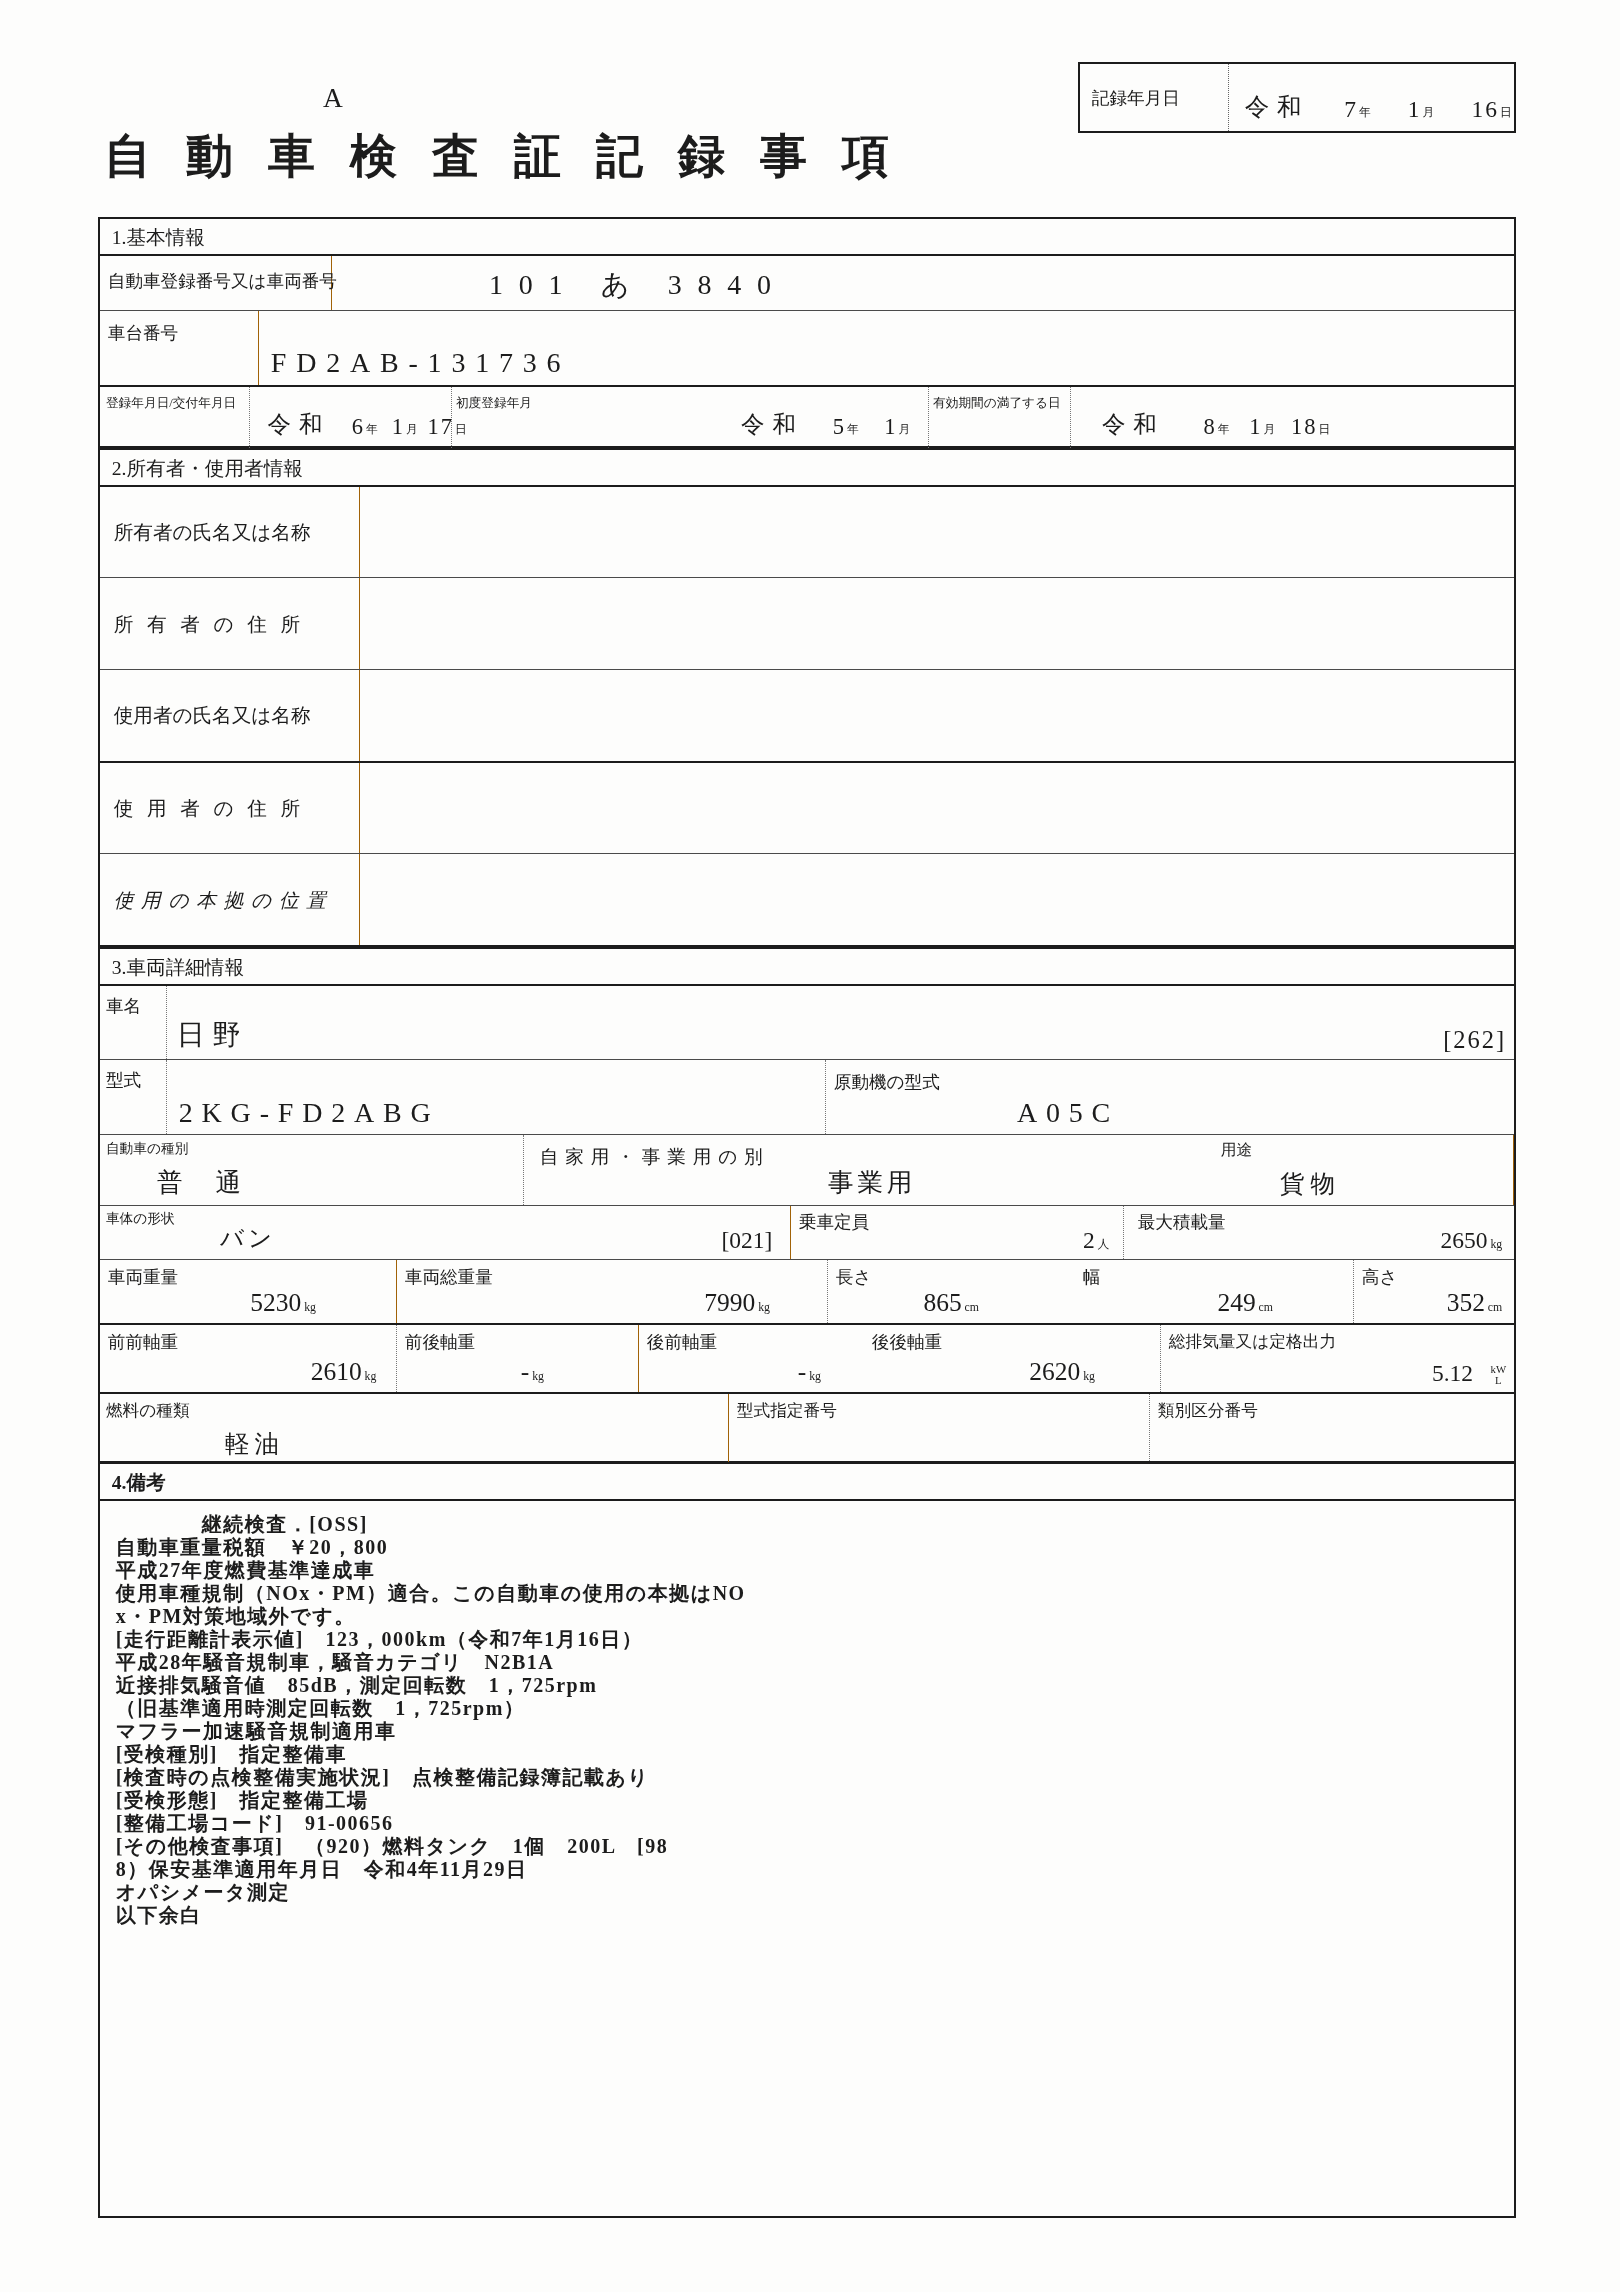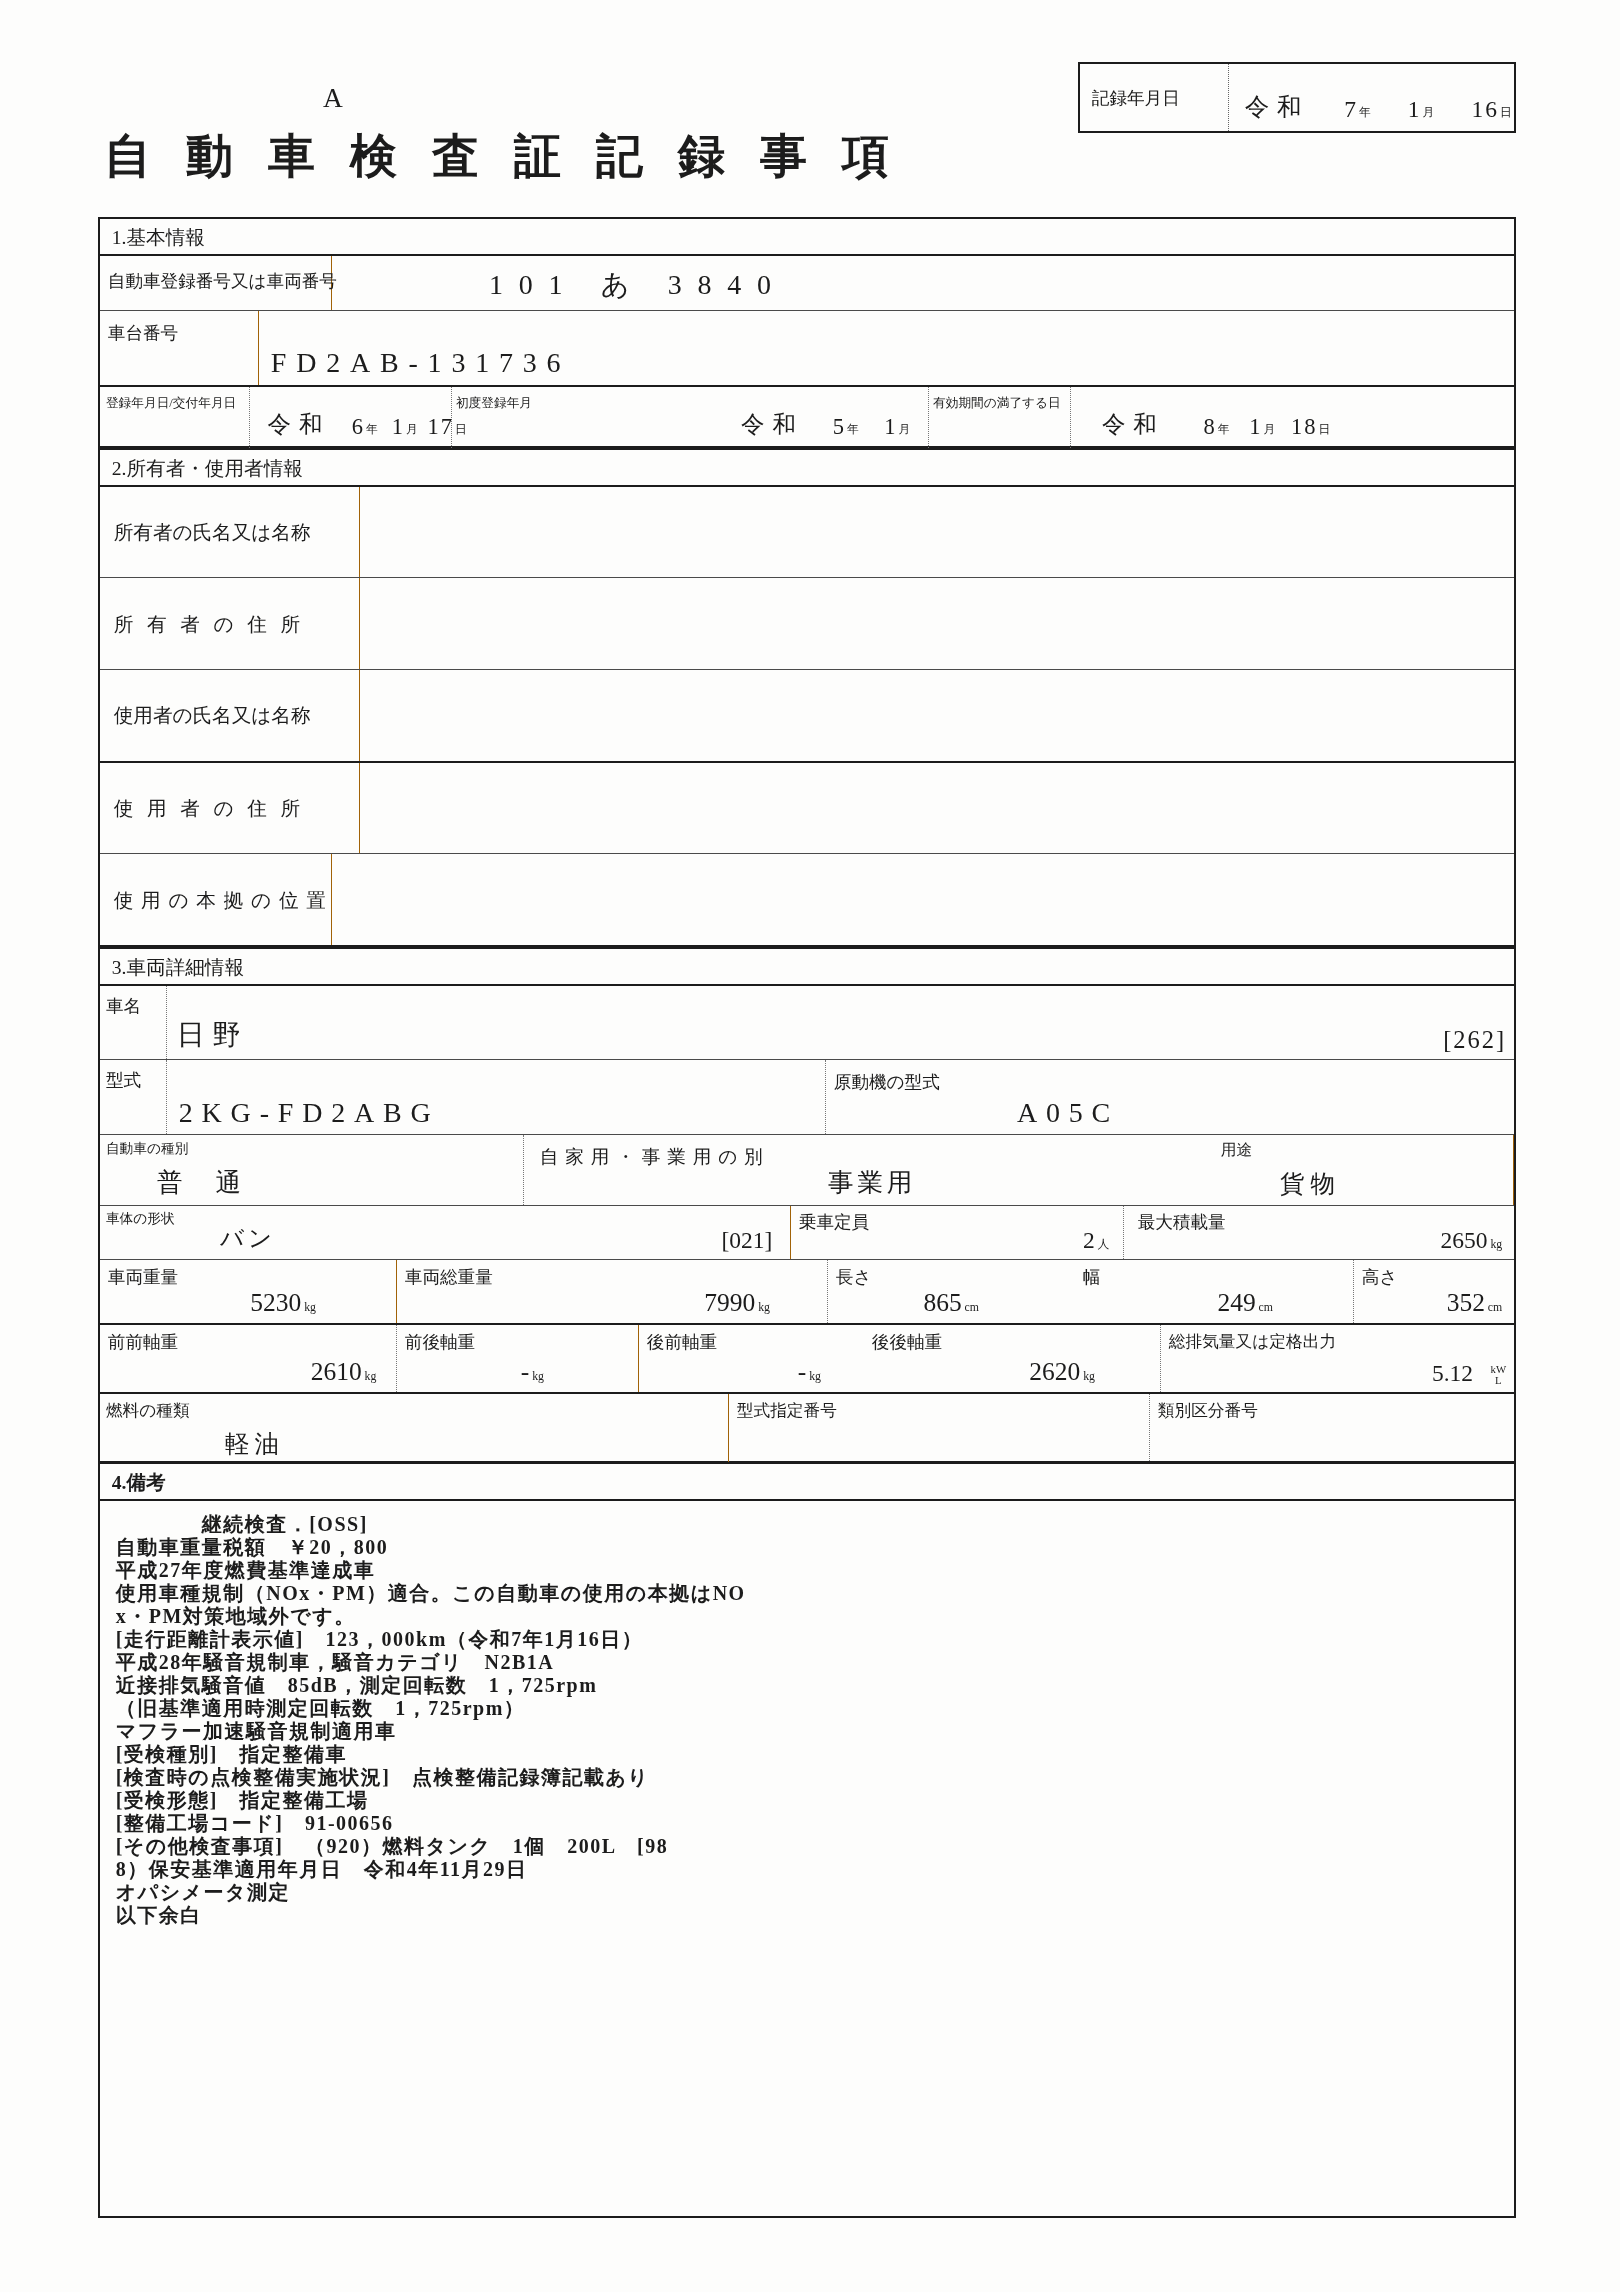--- a/index.html
+++ b/index.html
@@ -159,21 +159,21 @@
     </div>
     <div class="row owner-row bb-thin">
       <div class="cell br-solid" style="width:260px;">
         <span class="lbl-mid spread">使用者の住所</span>
       </div>
       <div class="cell" style="flex:1;">
         <span class="val" style="left:11.8px;"></span>
       </div>
     </div>
     <div class="row owner-row">
-      <div class="cell br-solid" style="width:232px;">
+      <div class="cell br-solid" style="width:260px;font-style:italic;">
         <span class="lbl-mid" style="letter-spacing:7.8px;">使用の本拠の位置</span>
       </div>
       <div class="cell" style="flex:1;">
         <span class="val" style="left:11.8px;"></span>
       </div>
     </div>
   </div>
 
   <div class="sec" id="sec3">
     <div class="sec-head">3.車両詳細情報</div>

